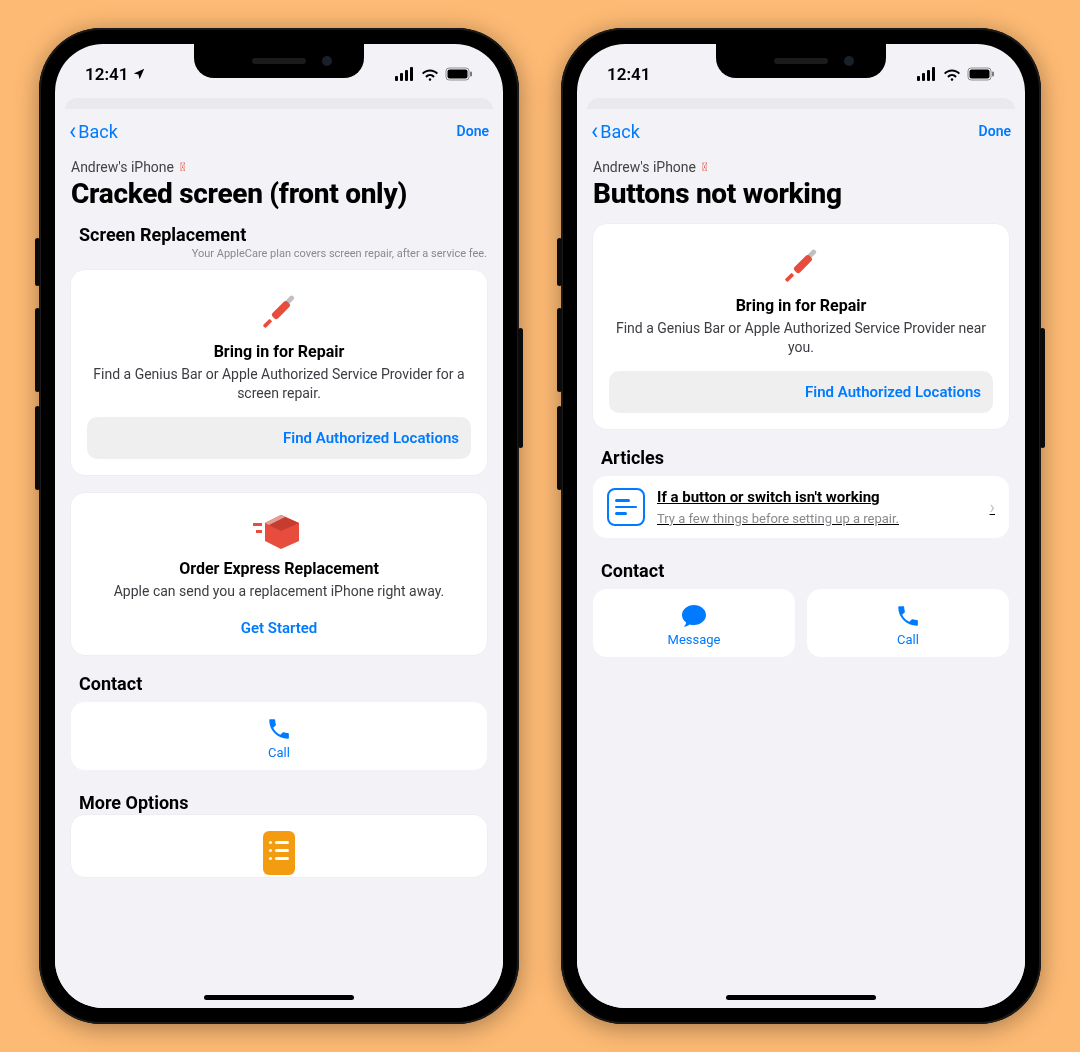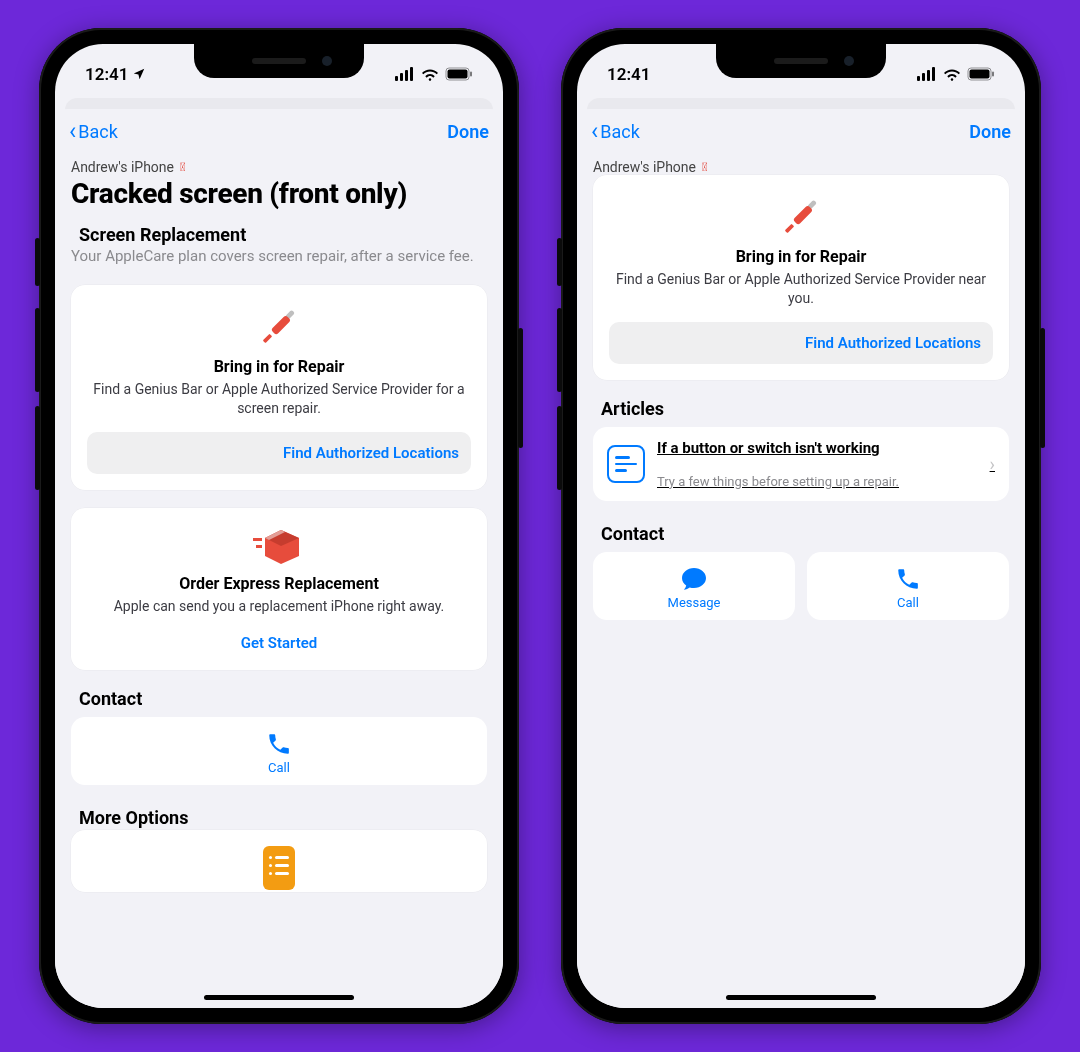--- a/index.html
+++ b/index.html
@@ -7,21 +7,21 @@
     --bg:#f2f2f7;
     --card:#ffffff;
     --gray-btn:#efeff0;
     --text:#000000;
     --muted:#8a8a8e;
     --red:#e74c3c;
     --orange:#f39c12;
     --black:#000;
   }
   html,body{margin:0;padding:0;background:#fff;font-family:-apple-system,BlinkMacSystemFont,"Segoe UI",Roboto,Helvetica,Arial,sans-serif;}
-  .stage{display:flex;gap:42px;justify-content:center;padding:28px 2px;background:#6d28d9;}
+  .stage{display:flex;gap:42px;justify-content:center;padding:28px 2px;background:#fdba74;}
   .phone{
     width:480px;height:996px;background:#000;border-radius:62px;
     box-shadow:0 0 0 2px #1a1a1a inset,0 4px 24px rgba(0,0,0,.35);
     position:relative;padding:16px;box-sizing:border-box;
   }
   .screen{width:100%;height:100%;background:var(--bg);border-radius:48px;overflow:hidden;position:relative;display:flex;flex-direction:column;}
   .notch{position:absolute;top:0;left:50%;transform:translateX(-50%);width:170px;height:34px;background:#000;border-bottom-left-radius:20px;border-bottom-right-radius:20px;z-index:5;display:flex;align-items:center;justify-content:center;gap:10px;}
   .speaker{width:54px;height:6px;background:#1b1b1b;border-radius:3px;}
   .camdot{width:10px;height:10px;background:#18202a;border-radius:50%;position:absolute;right:32px;}
   .status-bar{height:48px;display:flex;align-items:center;justify-content:space-between;padding:6px 30px 0;color:#000;font-weight:600;font-size:17px;}
@@ -31,45 +31,45 @@
   .vol1{left:-4px;top:210px;width:5px;height:48px;}
   .vol2{left:-4px;top:280px;width:5px;height:84px;}
   .vol3{left:-4px;top:378px;width:5px;height:84px;}
   .pwr{right:-4px;top:300px;width:5px;height:120px;}
   .home-ind{position:absolute;bottom:8px;left:50%;transform:translateX(-50%);width:150px;height:5px;background:#000;border-radius:3px;}
 
   .sheet-back{height:12px;background:#e9e9ee;margin:0 10px;border-top-left-radius:12px;border-top-right-radius:12px;border-bottom:1px solid #ddd;}
   .sheet{flex:1;background:var(--bg);border-top-left-radius:12px;border-top-right-radius:12px;margin-top:-2px;overflow:hidden;position:relative;}
   .nav{display:flex;align-items:center;justify-content:space-between;padding:10px 14px 0;}
   .nav .back{color:var(--blue);font-size:18px;display:flex;align-items:center;gap:2px;}
-  .nav .done{color:var(--blue);font-size:18px;font-weight:600;}
+  .nav .done{color:var(--blue);font-size:14px;font-weight:600;}
   .chev{font-size:24px;line-height:1;font-weight:400;}
 
   .content{padding:0 16px;}
   .device-line{display:flex;align-items:center;gap:6px;color:#444;font-size:14px;margin-top:16px;}
   .apple-dot{font-size:12px;color:#e23b2f;}
   h1.title{margin:2px 0 14px;font-size:28px;font-weight:800;letter-spacing:-0.3px;}
   .sect-head{font-size:18px;font-weight:700;margin:10px 8px 2px;}
-  .sect-sub{font-size:15px;color:var(--muted);margin:0 0 20px;}
+  .sect-sub{font-size:11px;color:var(--muted);margin:0 0 10px;text-align:right;}
 
   .card{background:var(--card);border-radius:14px;padding:18px 16px 16px;margin-bottom:18px;box-shadow:0 0 0 .5px rgba(0,0,0,.04);}
   .card .ic{display:flex;justify-content:center;margin-bottom:8px;}
   .card h3{text-align:center;font-size:16px;font-weight:700;margin:4px 0 4px;}
   .card p.desc{text-align:center;font-size:14px;color:#3c3c43;margin:0 0 14px;line-height:1.35;}
   .fee-line{text-align:center;font-size:15px;margin:4px 0 10px;}
   .fee-line b{font-size:18px;}
   .gray-btn{background:var(--gray-btn);border-radius:10px;padding:12px;text-align:right;color:var(--blue);font-weight:600;font-size:15px;}
   .link-line{text-align:center;color:var(--blue);font-weight:600;font-size:15px;padding:4px 0 2px;}
 
   .article-row{background:var(--card);border-radius:14px;padding:12px 14px;display:flex;align-items:center;gap:12px;text-decoration:underline;}
   .article-ic{width:38px;height:38px;border:2.5px solid var(--blue);border-radius:8px;display:flex;flex-direction:column;justify-content:center;align-items:flex-start;padding:6px;box-sizing:border-box;gap:4px;}
   .article-ic span{display:block;height:2.5px;background:var(--blue);border-radius:2px;}
   .article-txt{flex:1;}
   .article-txt .t{font-size:15px;font-weight:700;}
-  .article-txt .s{font-size:13px;color:var(--muted);margin-top:17px;}
+  .article-txt .s{font-size:13px;color:var(--muted);margin-top:5px;}
   .row-chev{color:#c5c5c7;font-size:18px;}
 
   .contact-grid{display:flex;gap:12px;}
   .contact-tile{flex:1;background:var(--card);border-radius:14px;padding:14px 0 10px;text-align:center;}
   .contact-tile .ci{color:var(--blue);display:flex;justify-content:center;margin-bottom:3px;}
   .contact-tile .cl{color:var(--blue);font-size:13px;}
   .single-tile{width:200px;}
 
   svg{display:block;}
 </style>
@@ -247,20 +247,21 @@
             <span>Back</span>
           </div>
           <div class="done">Done</div>
         </div>
 
         <div class="content">
           <div class="device-line">
             <span>Andrew's iPhone</span>
             <span class="apple-dot"></span>
           </div>
+          <h1 class="title">Buttons not working</h1>
 
           <div class="card">
             <div class="ic">
               <svg width="46" height="46" viewBox="0 0 48 48">
                 <rect x="33" y="7" width="5" height="10" rx="2" transform="rotate(45 35 12)" fill="#bfbfbf"></rect>
                 <rect x="22" y="12" width="8" height="22" rx="3" transform="rotate(45 26 23)" fill="#e74c3c"></rect>
                 <rect x="10" y="32" width="4" height="10" rx="1" transform="rotate(45 12 37)" fill="#e74c3c"></rect>
               </svg>
             </div>
             <h3>Bring in for Repair</h3>

